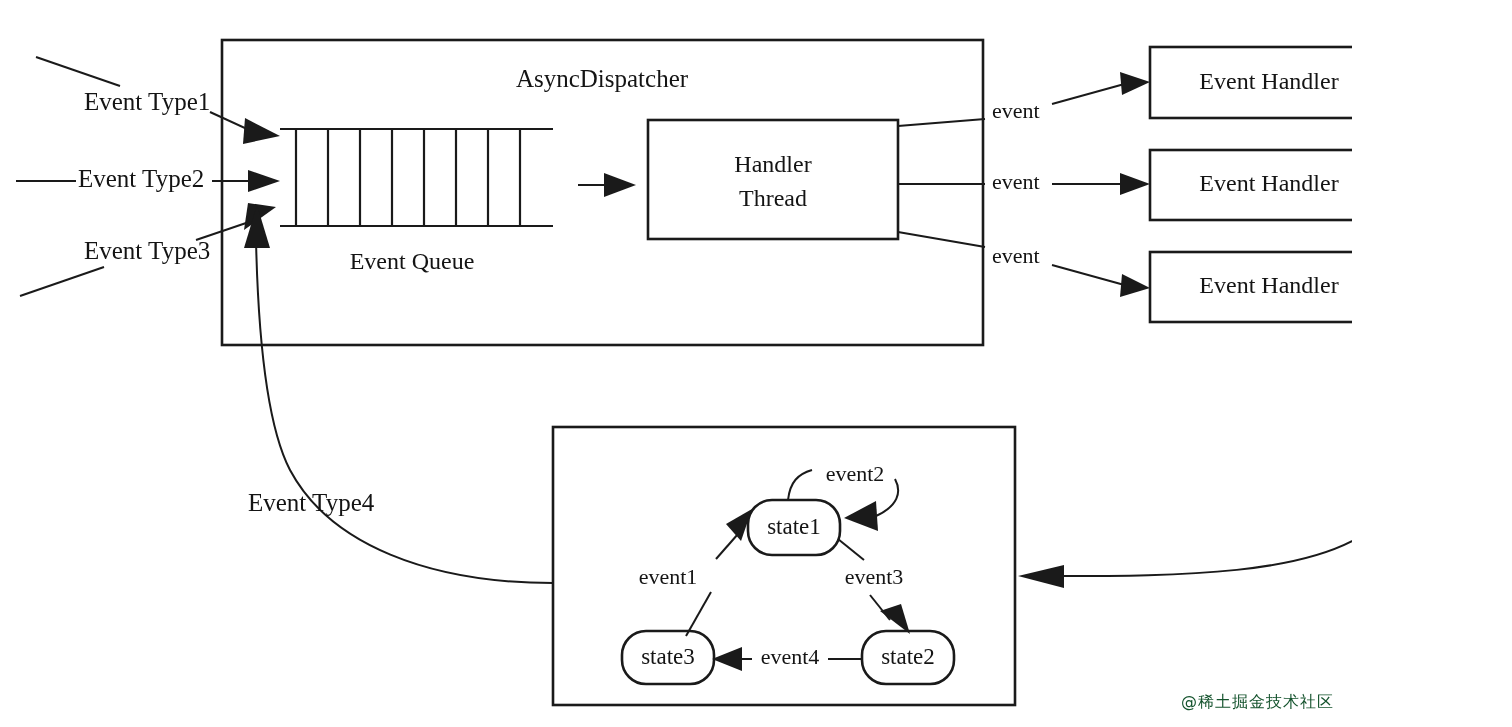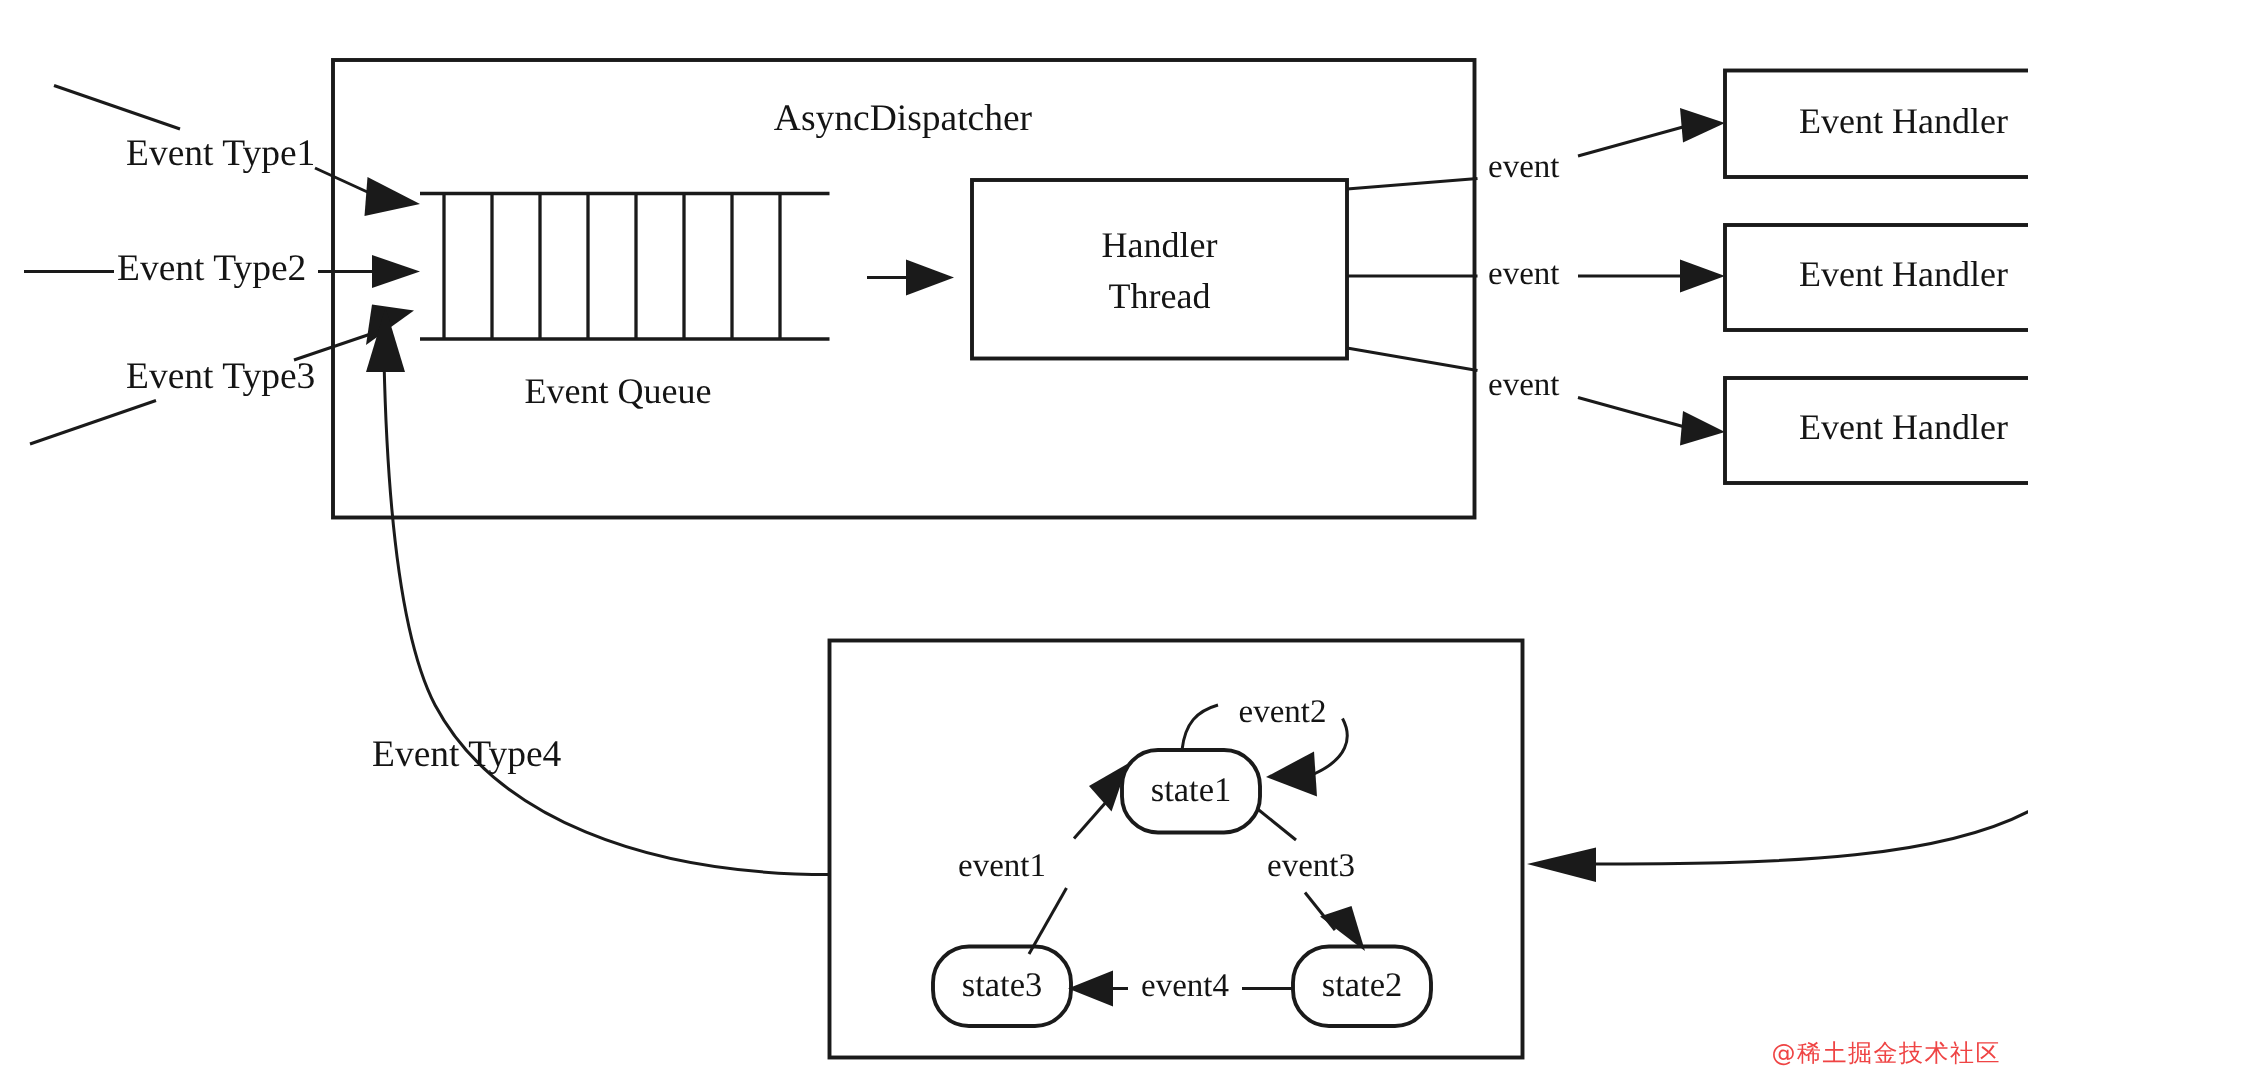--- a/index.html
+++ b/index.html
@@ -59,21 +59,21 @@
   .lbl-title { font-size: 25px; }
   .lbl-box   { font-size: 24px; }
   .lbl-side  { font-size: 25px; }
   .lbl-small { font-size: 22px; }
   .lbl-state { font-size: 23px; }
   .lbl-evt   { font-size: 22px; }
   .watermark {
     position: absolute;
     right: 18px;
     bottom: 14px;
-    color: #ef4444;
+    color: #14532d;
     font-size: 16px;
     font-family: "DejaVu Sans", "Liberation Sans", sans-serif;
     letter-spacing: 1px;
     user-select: none;
   }
 </style>
 </head>
 <body>
 
 <div id="canvas">

